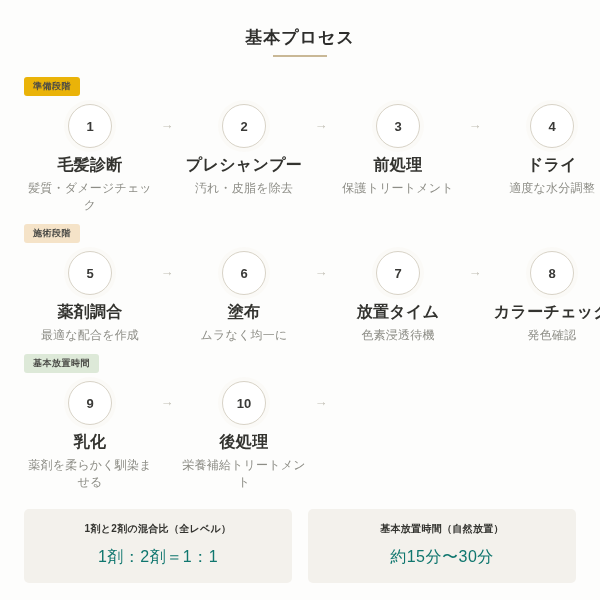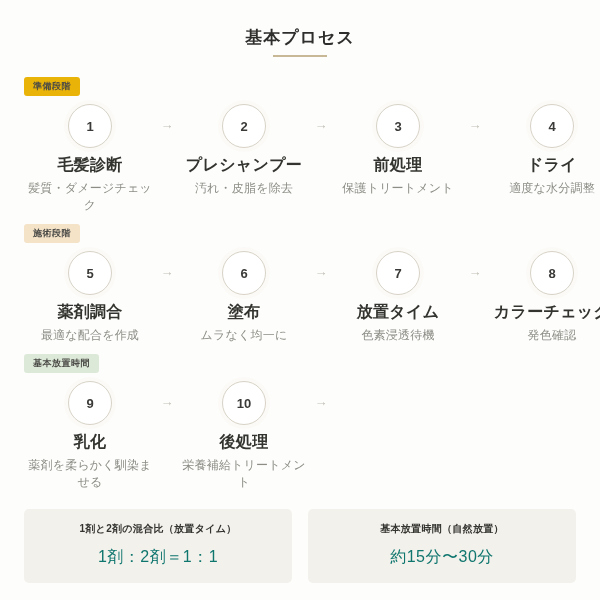--- a/index.html
+++ b/index.html
@@ -213,21 +213,21 @@
         <div class="step-desc">栄養補給トリートメント</div>
       </div>
       <div class="arrow">→</div>
       <div class="arrow" style="visibility:hidden"></div>
       <div class="step" style="visibility:hidden"></div>
     </div>
   </div>
 
   <div class="cards">
     <div class="card">
-      <div class="card-title">1剤と2剤の混合比（放置タイム）</div>
+      <div class="card-title">1剤と2剤の混合比（全レベル）</div>
       <div class="card-value">1剤：2剤＝1：1</div>
     </div>
     <div class="card">
       <div class="card-title">基本放置時間（自然放置）</div>
       <div class="card-value">約15分〜30分</div>
     </div>
   </div>
 
 </div>
 

